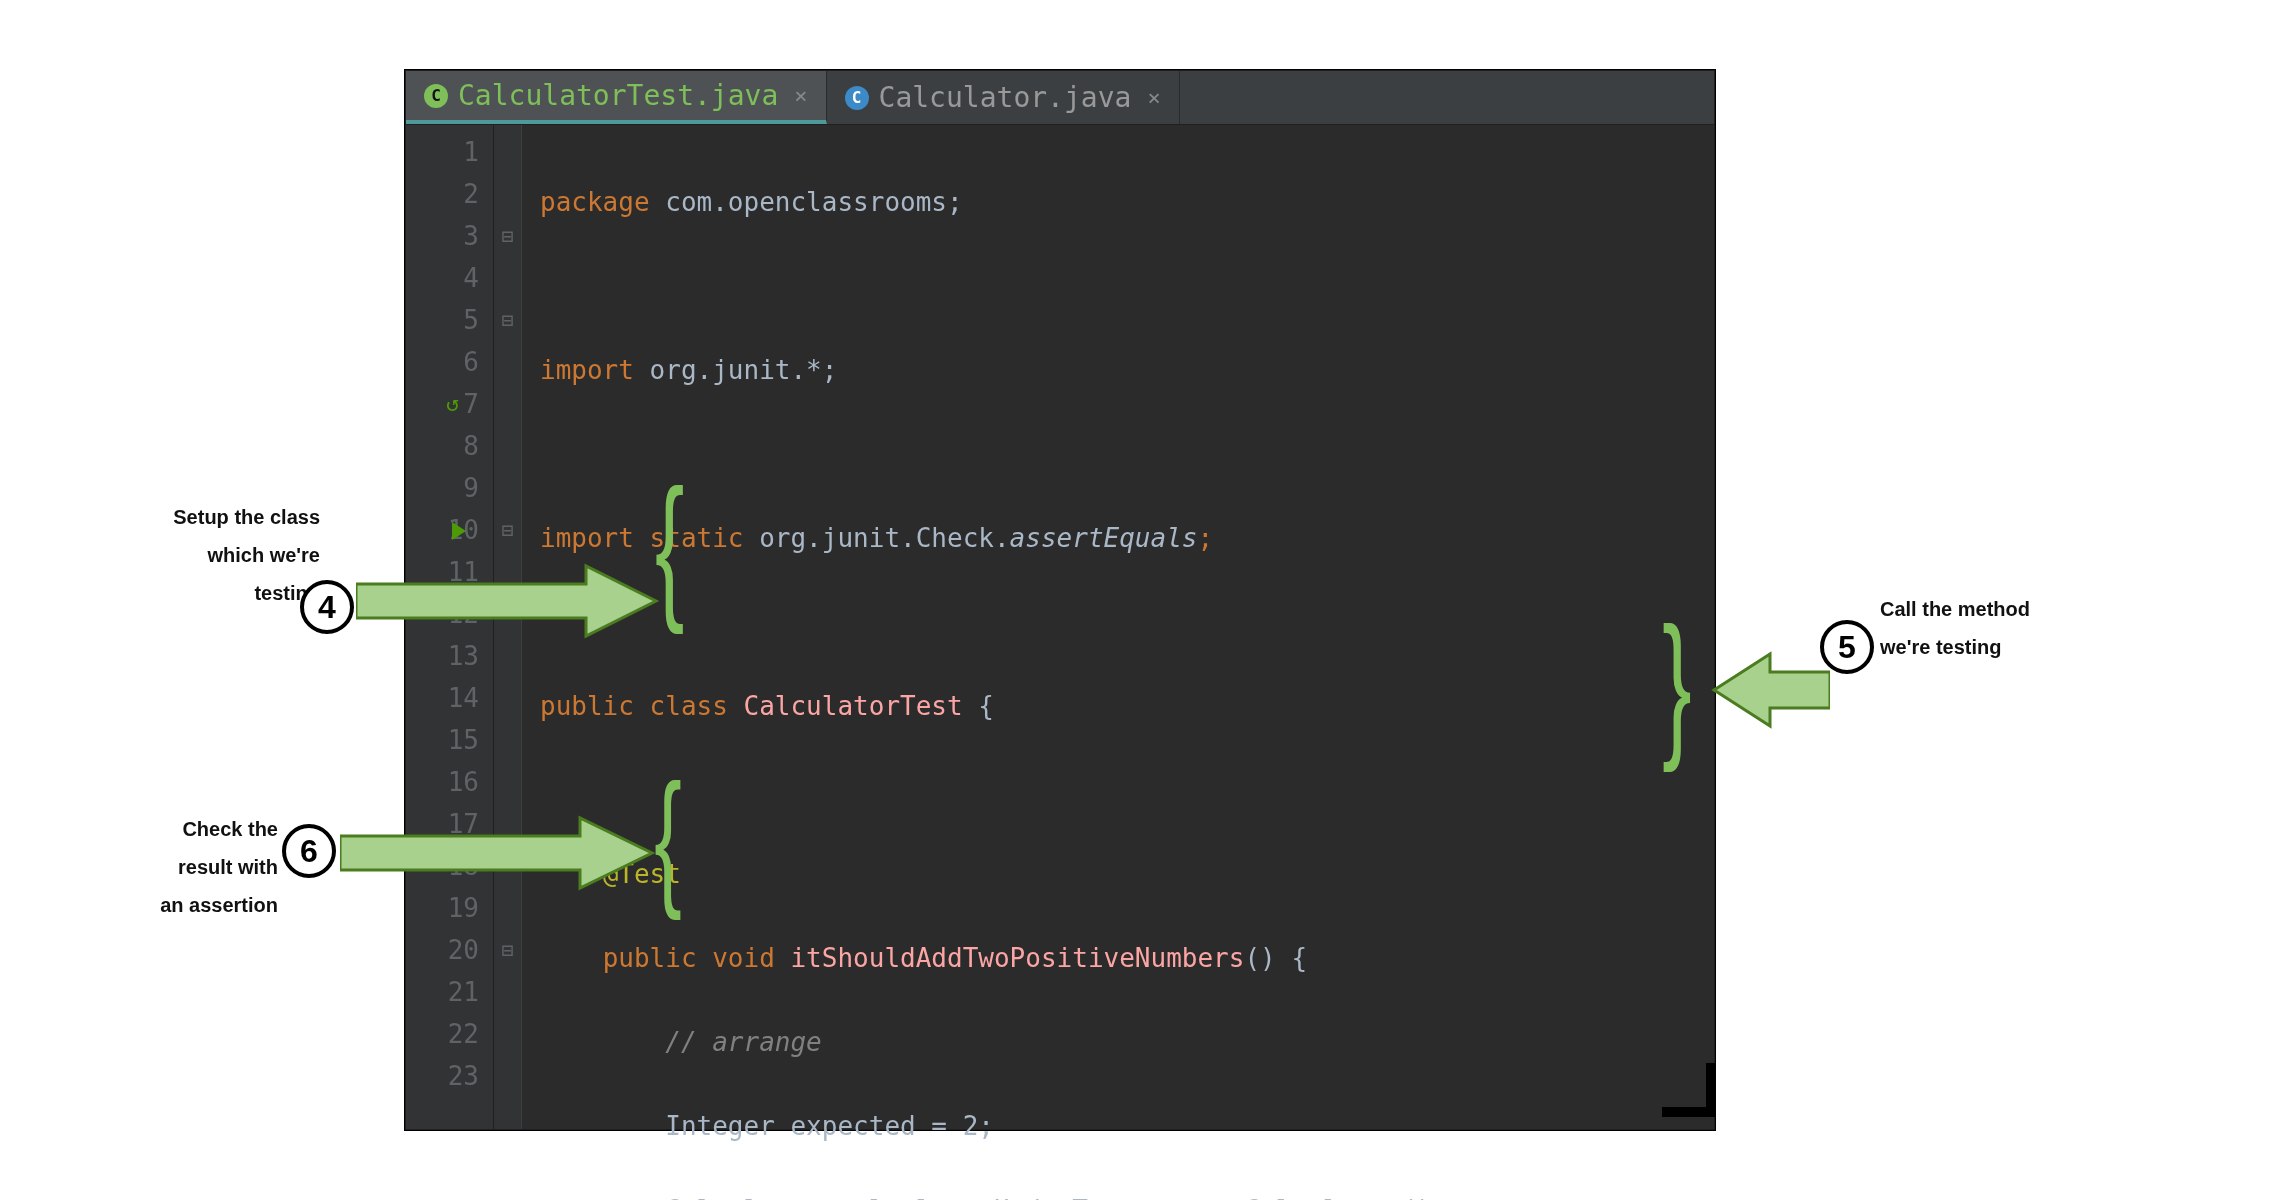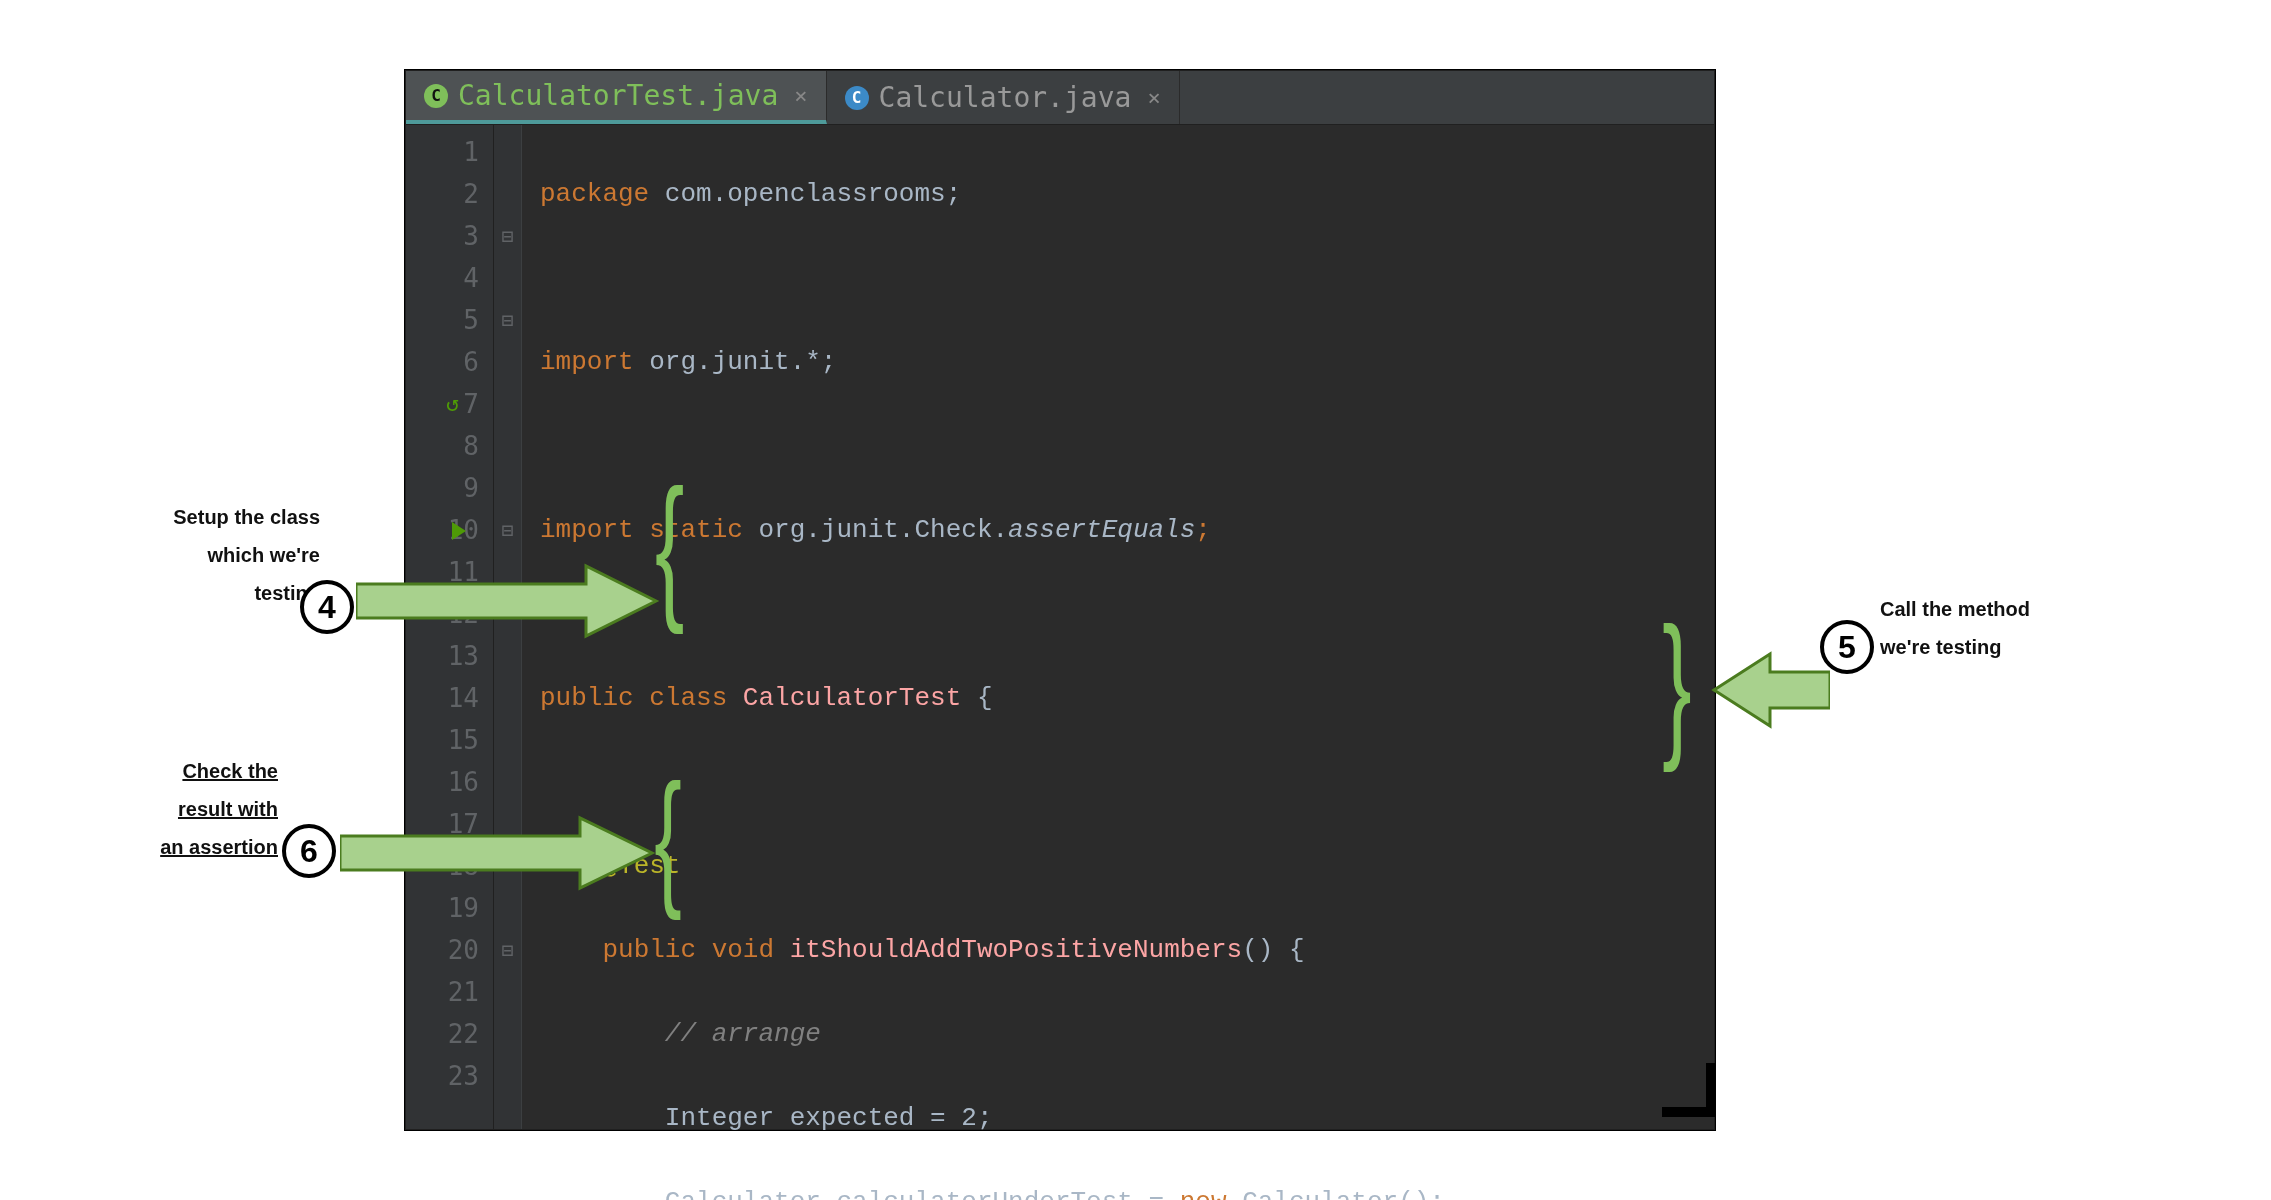--- a/index.html
+++ b/index.html
@@ -95,26 +95,25 @@
     width: 28px;
     background: #313335;
     border-right: 1px solid #3c3f41;
     color: #606366;
     font-size: 20px;
     padding-top: 6px;
   }
   .fold-col .fm { height: 42px; display:flex; align-items:center; justify-content:center; }
   .code {
     flex: 1;
-    padding: 6px 0 0 18px;
+    padding: 14px 0 0 18px;
     color: #a9b7c6;
     white-space: pre;
     position: relative;
     background: #2b2b2b;
-    font-family: Liberation Mono, monospace;
   }
   .codeline { height: 42px; }
   .kw  { color: #cc7832; }           
   .ann { color: #bbb529; }           
   .fn  { color: #fca5a5; }           
   .cmt { color: #808080; font-style: italic; text-align: right; }
   .ital{ font-style: italic; }
   .corner-mark {
     position:absolute; right:-2px; bottom:12px;
     width:54px; height:54px;
@@ -283,21 +282,21 @@
     <div>Call the method</div>
     <div>we're testing</div>
   </div>
   <div style="position:absolute; left:1820px; top:620px;">
     <span class="step-circle">5</span>
   </div>
   <svg class="arrow" style="left:1710px; top:648px;" width="120" height="84">
     <polygon points="120,24 60,24 60,6 4,42 60,78 60,60 120,60" fill="#a8d18d" stroke="#4b7c1f" stroke-width="3"></polygon>
   </svg>
 
-  <div class="anno" style="left:58px; top:752px; width:220px;text-decoration:underline;">
+  <div class="anno" style="left:58px; top:810px; width:220px;">
     <div>Check the</div>
     <div>result with</div>
     <div>an assertion</div>
   </div>
   <div style="position:absolute; left:282px; top:824px;">
     <span class="step-circle">6</span>
   </div>
   <svg class="arrow" style="left:340px; top:808px;" width="320" height="90">
     <polygon points="0,28 240,28 240,10 312,45 240,80 240,62 0,62" fill="#a8d18d" stroke="#4b7c1f" stroke-width="3"></polygon>
   </svg>

